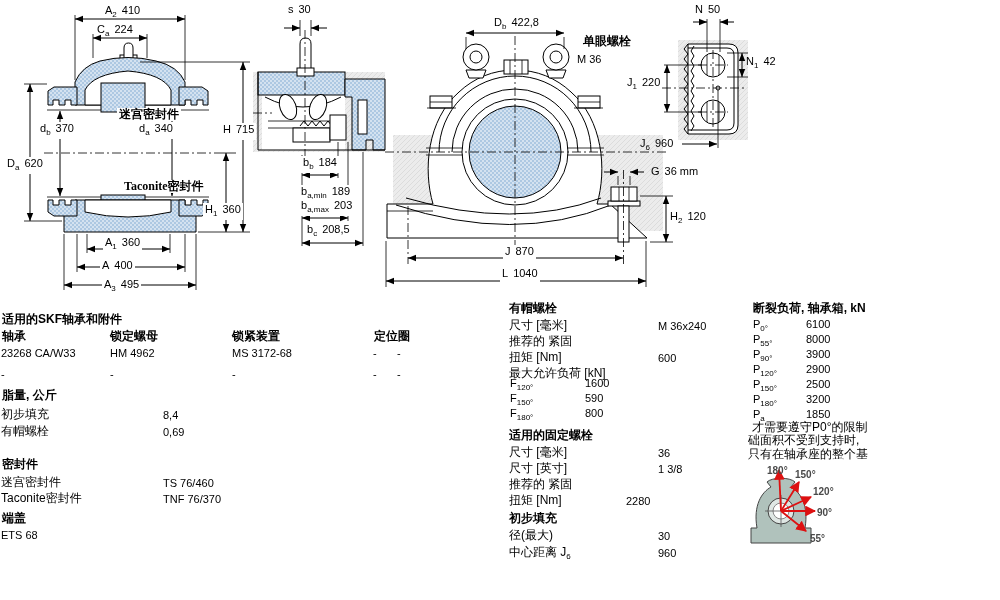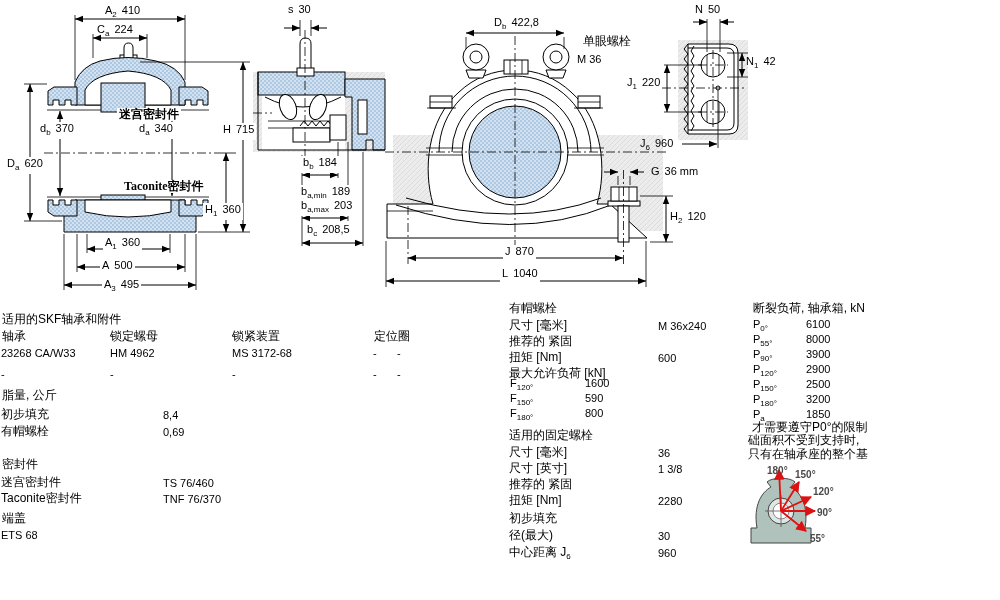--- a/index.html
+++ b/index.html
@@ -1,20 +1,20 @@
 <!DOCTYPE html>
 <html><head>
 <meta charset="utf-8">
 <style>
   html,body{margin:0;padding:0;background:#fff;width:1000px;height:600px;overflow:hidden;}
   #stage{position:relative;width:1000px;height:600px;font-family:"Liberation Sans","DejaVu Sans",sans-serif;}
   svg.art{position:absolute;left:0;top:0;z-index:1;}
   .txt{position:absolute;left:0;top:0;width:1000px;height:600px;z-index:2;}
   .t{position:absolute;font-size:11px;color:#000;white-space:nowrap;line-height:13px;}
-  .b{font-weight:normal;font-size:12px;}
+  .b{font-weight:bold;font-size:12px;}
   .cjk{font-size:12px;}
   .bgw{background:#fff;padding:0 2px;}
   .dim sub{font-size:8px;}
   .dim .v{margin-left:5px;}
   sub{font-size:8px;}
   .seal-lbl{font-family:"Liberation Serif",serif;font-weight:bold;font-size:12px;}
   .ang{font-size:10px;font-weight:bold;color:#4a4a4a;}
   .o{fill:none;stroke:#000;stroke-width:1;}
   .w{fill:#fff;stroke:#000;stroke-width:1;}
   .bl{fill:url(#pBlue);stroke:#000;stroke-width:1;}
@@ -258,21 +258,21 @@
 <div class="txt">
 
   <span class="t dim" style="left:105px;top:4px"><span>A</span><sub>2</sub><span class="v">410</span></span>
   <span class="t dim" style="left:97px;top:23px"><span>C</span><sub>a</sub><span class="v">224</span></span>
   <span class="t dim bgw" style="left:38px;top:122px"><span>d</span><sub>b</sub><span class="v">370</span></span>
   <span class="t dim bgw" style="left:137px;top:122px"><span>d</span><sub>a</sub><span class="v">340</span></span>
   <span class="t dim bgw" style="left:221px;top:123px"><span>H</span><sub></sub><span class="v">715</span></span>
   <span class="t dim bgw" style="left:5px;top:157px"><span>D</span><sub>a</sub><span class="v">620</span></span>
   <span class="t dim bgw" style="left:203px;top:203px"><span>H</span><sub>1</sub><span class="v">360</span></span>
   <span class="t dim bgw" style="left:103px;top:236px"><span>A</span><sub>1</sub><span class="v">360</span></span>
-  <span class="t dim bgw" style="left:100px;top:259px"><span>A</span><sub></sub><span class="v">500</span></span>
+  <span class="t dim bgw" style="left:100px;top:259px"><span>A</span><sub></sub><span class="v">400</span></span>
   <span class="t dim bgw" style="left:102px;top:278px"><span>A</span><sub>3</sub><span class="v">495</span></span>
   <span class="t seal-lbl bgw" style="left:117px;top:108px">迷宫密封件</span>
   <span class="t seal-lbl bgw" style="left:122px;top:180px">Taconite密封件</span>
 
   <span class="t dim" style="left:288px;top:3px"><span>s</span><sub></sub><span class="v">30</span></span>
   <span class="t dim bgw" style="left:301px;top:156px"><span>b</span><sub>b</sub><span class="v">184</span></span>
   <span class="t dim bgw" style="left:299px;top:185px"><span>b</span><sub>a,min</sub><span class="v">189</span></span>
   <span class="t dim bgw" style="left:299px;top:199px"><span>b</span><sub>a,max</sub><span class="v">203</span></span>
   <span class="t dim bgw" style="left:305px;top:223px"><span>b</span><sub>c</sub><span class="v">208,5</span></span>
 
@@ -334,21 +334,21 @@
   <span class="t dim" style="left:510px;top:407px"><span>F</span><sub>180°</sub></span>
   <span class="t" style="left:585px;top:407px">800</span>
 
   <span class="t b" style="left:509px;top:429px">适用的固定螺栓</span>
   <span class="t cjk" style="left:509px;top:446px">尺寸 [毫米]</span>
   <span class="t" style="left:658px;top:447px">36</span>
   <span class="t cjk" style="left:509px;top:462px">尺寸 [英寸]</span>
   <span class="t" style="left:658px;top:463px">1 3/8</span>
   <span class="t cjk" style="left:509px;top:478px">推荐的 紧固</span>
   <span class="t cjk" style="left:509px;top:494px">扭矩 [Nm]</span>
-  <span class="t" style="left:658px;top:495px">2280</span>
+  <span class="t" style="left:626px;top:495px">2280</span>
 
   <span class="t b" style="left:509px;top:512px">初步填充</span>
   <span class="t cjk" style="left:509px;top:529px">径(最大)</span>
   <span class="t" style="left:658px;top:530px">30</span>
   <span class="t cjk" style="left:509px;top:546px"><span>中心距离 J</span><sub>6</sub></span>
   <span class="t" style="left:658px;top:547px">960</span>
 
   <span class="t b" style="left:753px;top:302px">断裂负荷, 轴承箱, kN</span>
   <span class="t dim" style="left:753px;top:318px"><span>P</span><sub>0°</sub></span>
   <span class="t" style="left:806px;top:318px">6100</span>

